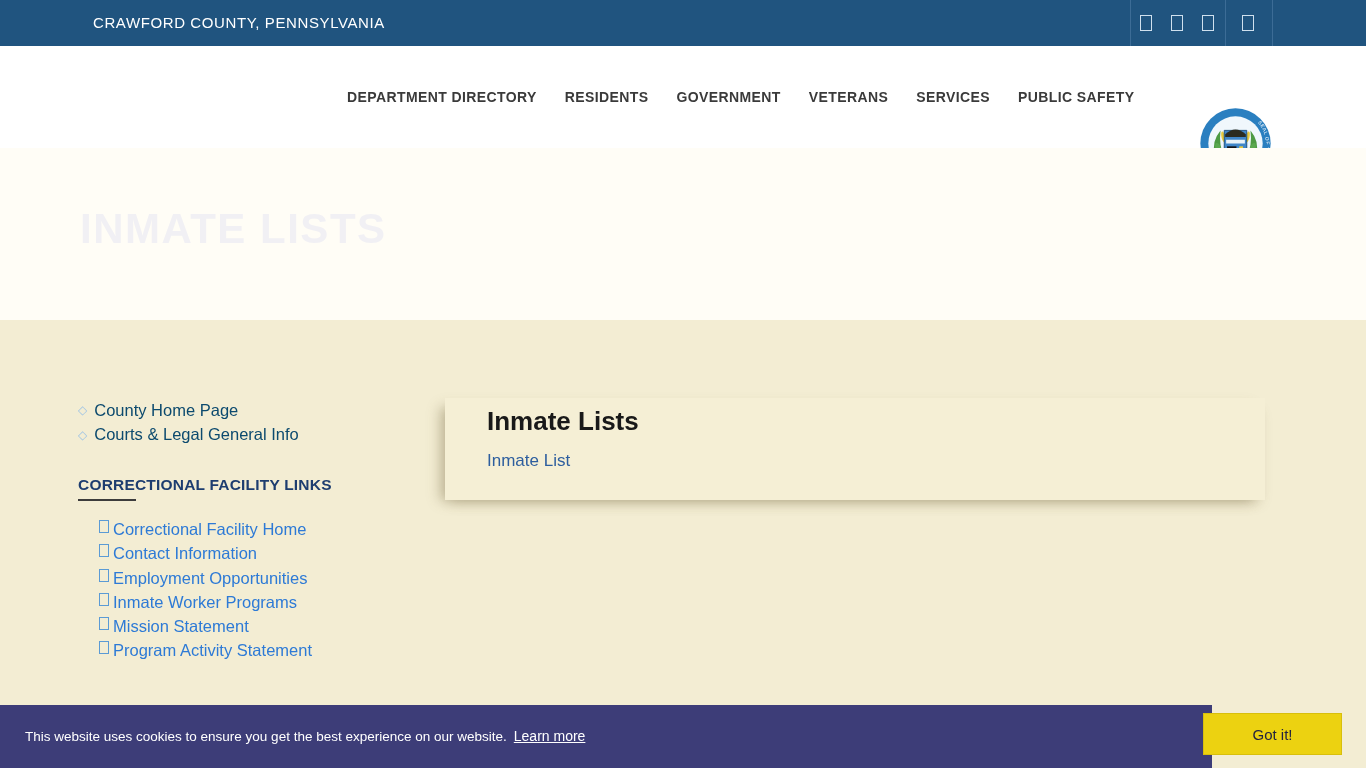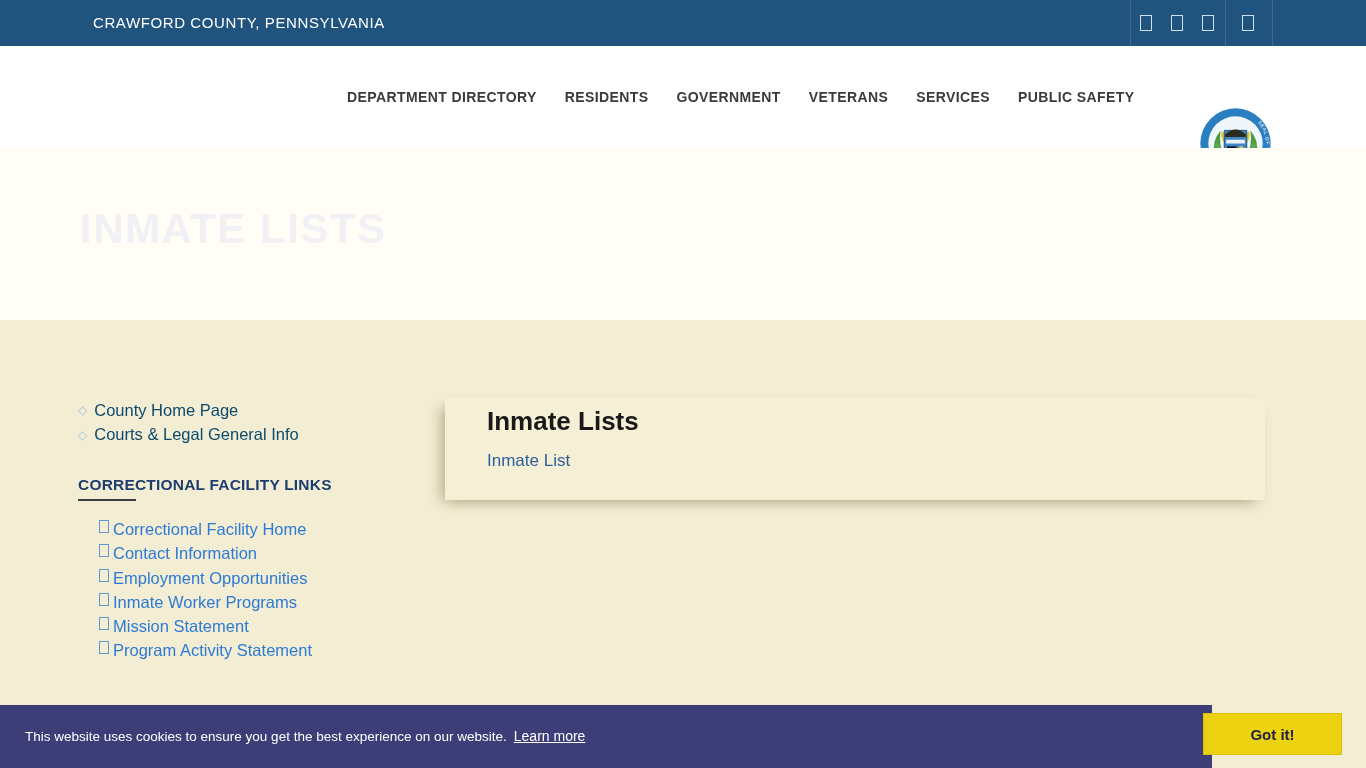--- a/index.html
+++ b/index.html
@@ -51,21 +51,21 @@
   .panel-title { position:absolute; left:42px; top:8px; font-size:26px; font-weight:700; color:#191919; }
   .panel-link { position:absolute; left:42px; top:53px; font-family:Liberation Sans, sans-serif;
                 font-size:17px; color:#2d5e9e; text-decoration:none; cursor:pointer; }
 
   
   .cookie { position:absolute; left:0; top:705px; width:1212px; height:63px; background:#3d3d78; }
   .cookie-text { position:absolute; left:25px; top:0; line-height:63px; color:#ffffff; font-size:13.5px; }
   .cookie-more { color:#ffffff; text-decoration:underline; margin-left:7px; cursor:pointer; font-size:14px; }
   .gotit { position:absolute; left:1203px; top:8px; width:139px; height:42px; background:#ecd211;
            border:1px solid #d8bf0c; font-family:"Liberation Sans", sans-serif; font-size:15px;
-           font-weight:700; color:#23233f; cursor:pointer; }
+           font-weight:400; color:#23233f; cursor:pointer; }
 </style>
 </head>
 <body>
 
 <div class="stage">
 
   <div class="topbar">
     <span class="topbar-title">CRAWFORD COUNTY, PENNSYLVANIA</span>
     <span class="tb-div" style="left:1130px"></span>
     <span class="tb-icon" style="left:1140px"></span>

